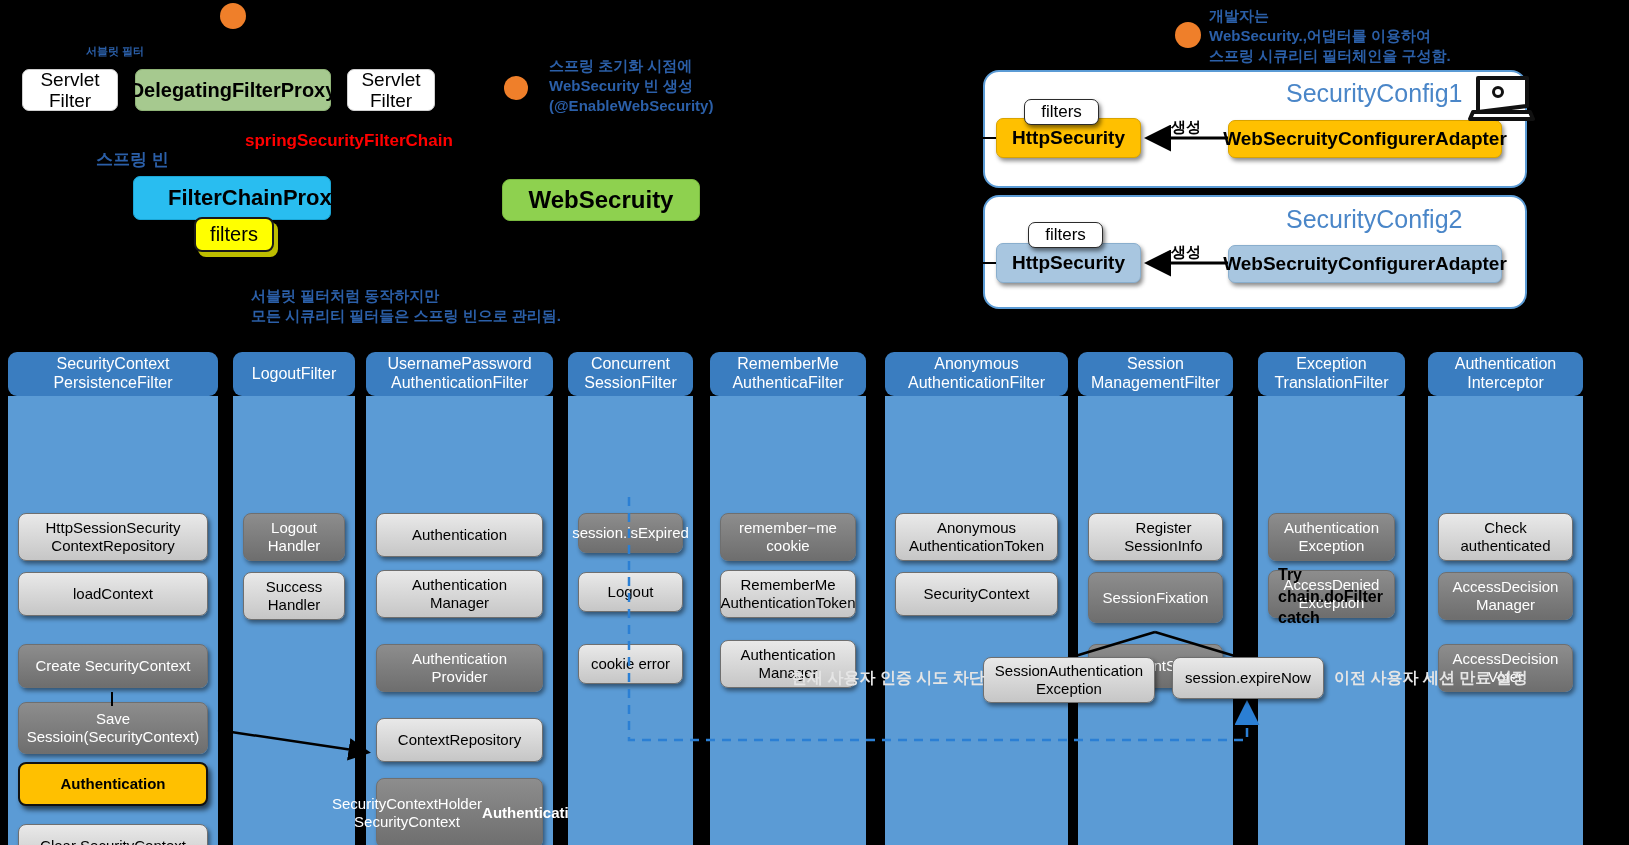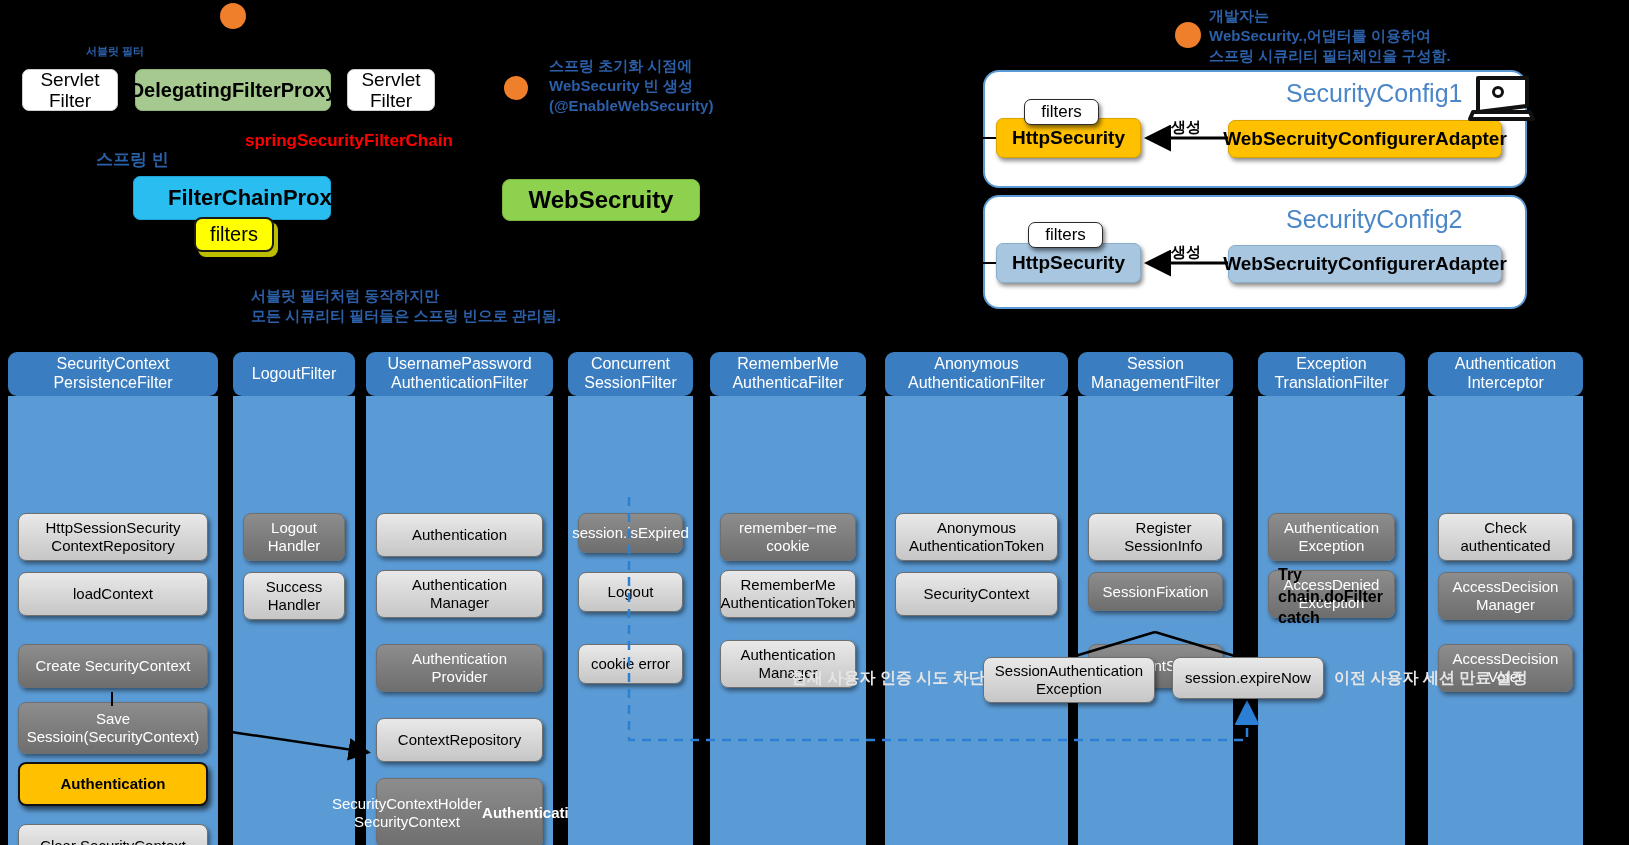--- a/index.html
+++ b/index.html
@@ -165,21 +165,21 @@
     <div class="node light" style="left: 720px; top: 640px; width: 136px; height: 48px; white-space: pre-line;">Authentication<br>Manager</div>
     <div class="col-head" style="left: 885px; top: 352px; width: 183px; height: 44px; white-space: pre-line;">Anonymous
 AuthenticationFilter</div>
     <div class="col-body" style="left: 885px; top: 396px; width: 183px; height: 449px;"></div>
     <div class="node light" style="left: 895px; top: 513px; width: 163px; height: 48px; white-space: pre-line;">Anonymous<br>AuthenticationToken</div>
     <div class="node light" style="left: 895px; top: 572px; width: 163px; height: 44px; white-space: pre-line;">SecurityContext</div>
     <div class="col-head" style="left: 1078px; top: 352px; width: 155px; height: 44px; white-space: pre-line;">Session
 ManagementFilter</div>
     <div class="col-body" style="left: 1078px; top: 396px; width: 155px; height: 449px;"></div>
     <div class="node light" style="left: 1088px; top: 513px; width: 135px; height: 48px; white-space: pre-line; padding-left: 16px;">Register<br>SessionInfo</div>
-    <div class="node dark" style="left: 1088px; top: 572px; width: 135px; height: 39px; white-space: pre-line;">SessionFixation</div>
+    <div class="node dark" style="left: 1088px; top: 572px; width: 135px; height: 51px; white-space: pre-line;">SessionFixation</div>
     <div class="node dark" style="left: 1088px; top: 644px; width: 135px; height: 44px; white-space: pre-line;">ConcurrentSession</div>
     <div class="col-head" style="left: 1258px; top: 352px; width: 147px; height: 44px; white-space: pre-line;">Exception
 TranslationFilter</div>
     <div class="col-body" style="left: 1258px; top: 396px; width: 147px; height: 449px;"></div>
     <div class="node dark" style="left: 1268px; top: 513px; width: 127px; height: 48px; white-space: pre-line;">Authentication<br>Exception</div>
     <div class="node dark" style="left: 1268px; top: 570px; width: 127px; height: 48px; white-space: pre-line;">AccessDenied<br>Exception</div>
     <div class="try-text" style="left: 1278px; top: 564px;">Try
 chain.doFilter
 catch</div>
     <div class="col-head" style="left: 1428px; top: 352px; width: 155px; height: 44px; white-space: pre-line;">Authentication

